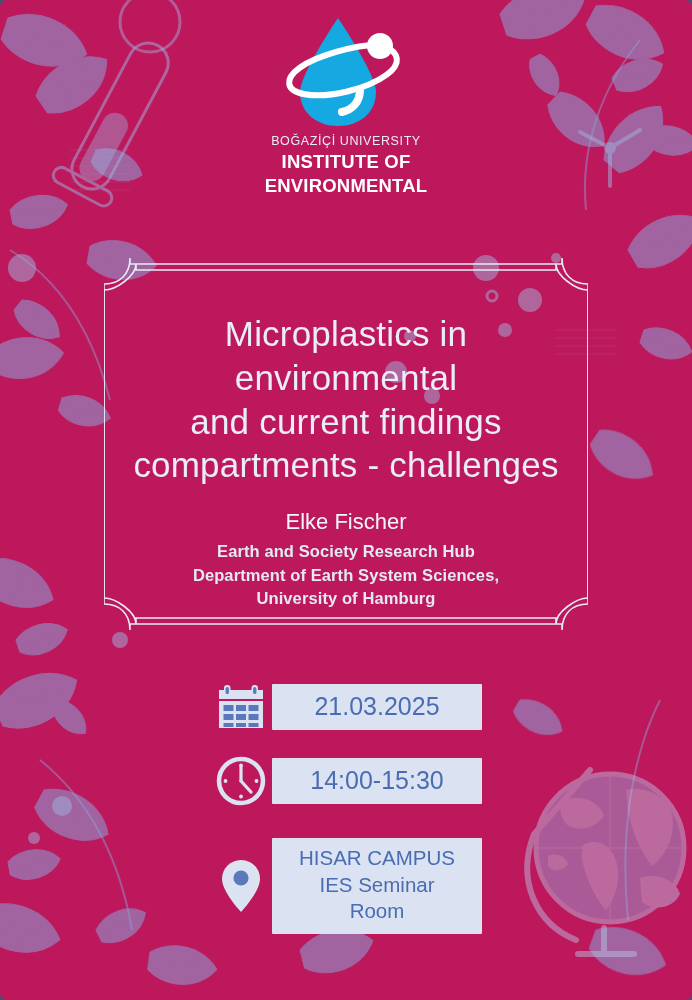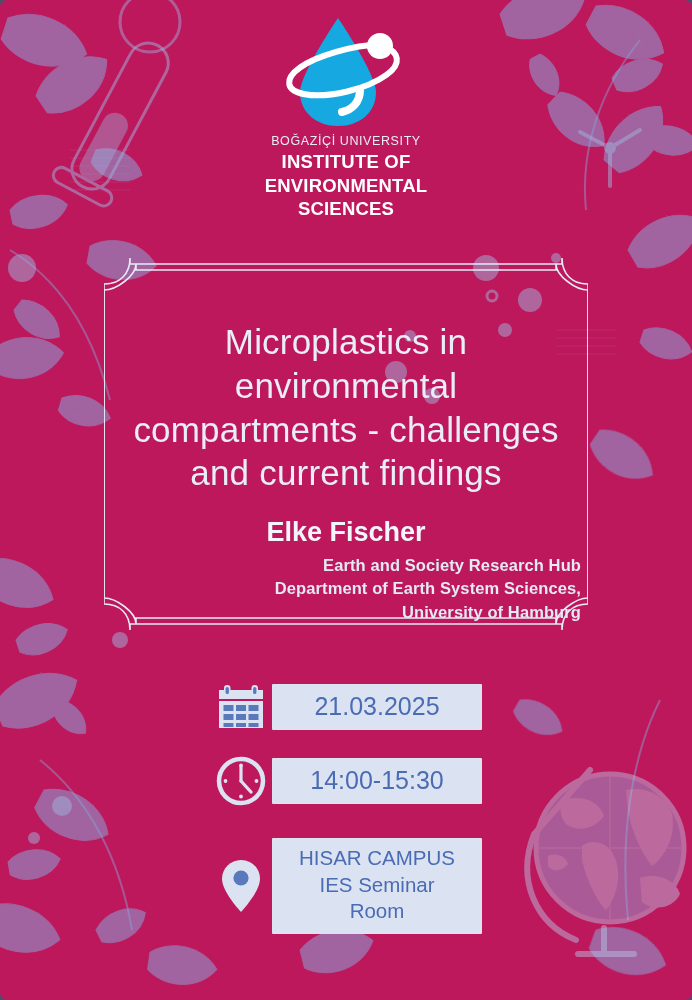--- a/index.html
+++ b/index.html
@@ -44,37 +44,36 @@
   }
 
   
   .frame-wrap{
     position:absolute; left:104px; top:258px;
     width:484px; height:372px;
   }
   .frame-svg{ position:absolute; inset:0; width:100%; height:100%; }
 
   .title-block{
-    position:absolute; left:0; right:0; top:62px;
-    text-align:center; padding:0 7px;
+    position:absolute; left:0; right:0; top:54px;
+    text-align:center; padding:0 0;
   }
   .talk-title{
     color:#e9edf7; font-weight:400;
     font-size:35px; line-height:1.25;
     letter-spacing:.2px;
   }
   .speaker{
     margin-top:22px;
-    color:#f2f5fb; font-size:27px; font-weight:700; line-height:1.15;
+    color:#f2f5fb; font-size:22px; font-weight:400; line-height:1.15;
   }
   .affil{
     margin-top:6px;
     color:#e3e9f5; font-size:16.5px; font-weight:bold; line-height:1.42;
     letter-spacing:.1px;
-    text-align:right;
   }
 
   
   .info{
     position:absolute; left:0; right:0; top:676px;
     display:flex; flex-direction:column; align-items:center;
     gap:12px;
   }
   .info-row{
     display:flex; align-items:center;
@@ -235,21 +234,20 @@
       <path d="M112 44 C126 54 126 66 108 73 C86 82 46 82 24 72 C6 64 8 52 26 45 C44 38 84 36 108 42" fill="none" stroke="#ffffff" stroke-width="6" stroke-linecap="round" transform="rotate(-14 68 58)"></path>
 
       <circle cx="104" cy="34" r="13" fill="#ffffff"></circle>
     </svg>
 
     <div class="logo-univ">BOĞAZİÇİ UNIVERSITY</div>
 
     <div class="logo-inst">
       <div>INSTITUTE OF</div>
       <div>ENVIRONMENTAL</div>
-      <div>SCIENCES</div>
     </div>
   </div>
 
   <div class="frame-wrap">
     <svg class="frame-svg" viewBox="0 0 484 372" aria-hidden="true">
       <g fill="none" stroke="#e6ebf6" stroke-width="1.6">
         <path d="M2,4 L4,4 C18,4 26,-4 26,-18
                  L26,22 L458,22
                  L458,-18 C458,-4 466,4 480,4 L482,4
                  L482,368 L480,368 C466,368 458,376 458,390
@@ -273,22 +271,22 @@
         <path d="M0,340 C12,340 32,354 32,366
                  L32,360 L452,360 L452,366
                  C452,354 472,340 484,340"></path>
       </g>
     </svg>
 
     <div class="title-block">
       <div class="talk-title">
         <div>Microplastics in</div>
         <div>environmental</div>
+        <div>and current findings</div>
         <div>compartments - challenges</div>
-        <div>and current findings</div>
       </div>
 
       <div class="speaker">Elke Fischer</div>
 
       <div class="affil">
         <div>Earth and Society Research Hub</div>
         <div>Department of Earth System Sciences,</div>
         <div>University of Hamburg</div>
       </div>
     </div>

